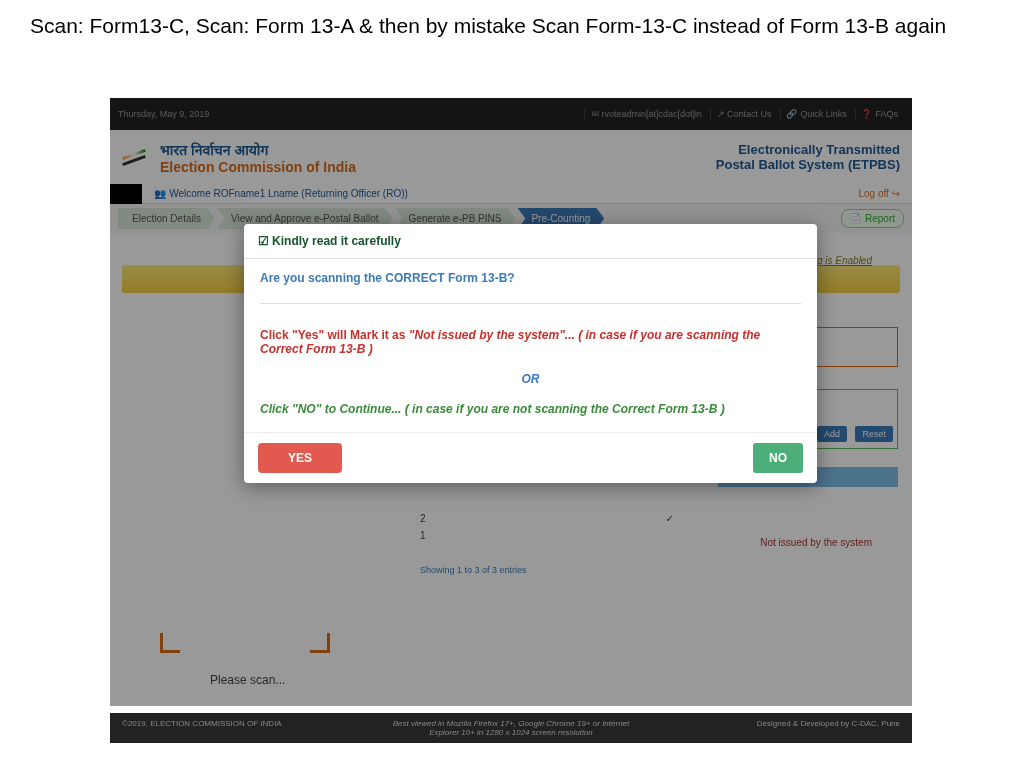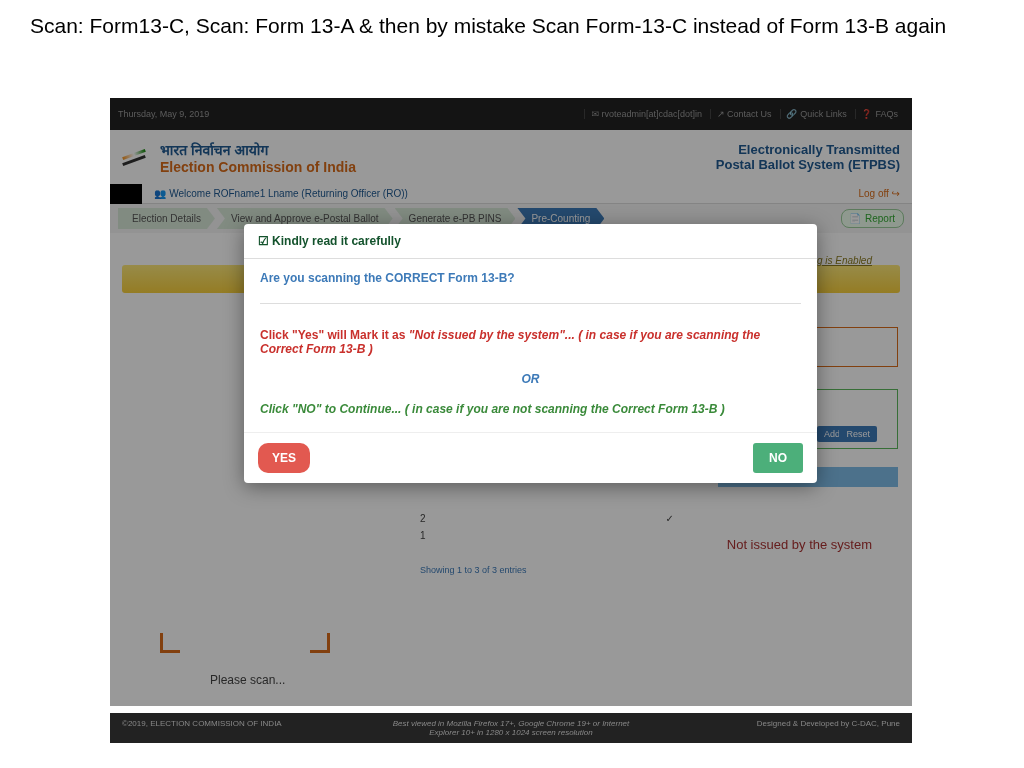--- a/index.html
+++ b/index.html
@@ -41,38 +41,38 @@
 .right-box3 { position: absolute; right: 14px; top: 234px; width: 180px; height: 20px; background: #7fbce8; }
 .scanner-text { position: absolute; right: 130px; top: 74px; font-size: 9px; color: #a33; }
 .scan-area { position: absolute; left: 50px; top: 310px; width: 170px; height: 110px; }
 .scan-corner { position: absolute; width: 20px; height: 20px; border: 3px solid #d96c1a; }
 .scan-corner.bl { bottom: 0; left: 0; border-top: none; border-right: none; }
 .scan-corner.br { bottom: 0; right: 0; border-top: none; border-left: none; }
 .please-scan { position: absolute; left: 100px; top: 440px; font-size: 12px; color: #444; }
 .table-text { position: absolute; left: 310px; top: 280px; font-size: 10px; color: #444; }
 .table-text div { margin-bottom: 6px; }
 .showing { position: absolute; left: 310px; top: 332px; font-size: 9px; color: #3d7ab8; }
-.not-issued { position: absolute; right: 40px; top: 304px; font-size: 13px; color: #a33; }
+.not-issued { position: absolute; right: 40px; top: 304px; font-size: 10px; color: #a33; }
 .enabled-text { position: absolute; right: 40px; top: 22px; font-size: 10px; color: #8a7a20; font-style: italic; text-decoration: underline; }
 .footer { background: #222; color: #888; font-size: 8px; padding: 6px 12px; display: flex; }
 .footer-left { flex: 1; }
 .footer-center { flex: 1; text-align: center; font-style: italic; }
 .footer-right { flex: 1; text-align: right; }
 .modal { position: absolute; z-index: 10; background: #fff; border-radius: 4px; box-shadow: 0 4px 20px rgba(0,0,0,0.4); top: 224px; left: 244px; width: 573px; }
 .modal-header { padding: 10px 14px; border-bottom: 1px solid #ddd; color: #14532d; font-size: 12px; font-weight: bold; }
 .modal-header::before { content: '☑ '; }
 .modal-body { padding: 12px 16px 16px 16px; font-size: 12px; }
 .modal-q { color: #3d7ab8; font-weight: bold; margin-bottom: 18px; }
 .modal-hr { border: none; border-top: 1px solid #ddd; margin: 12px 0 24px 0; }
 .modal-red { color: #c9302c; font-weight: bold; }
 .modal-red .italic { font-style: italic; }
 .modal-or { text-align: center; color: #3d7ab8; font-weight: bold; font-style: italic; margin: 16px 0; }
 .modal-green { color: #3a8a3a; font-weight: bold; font-style: italic; }
 .modal-footer { padding: 10px 14px; display: flex; border-top: 1px solid #eee; }
-.btn-yes { background: #e25950; color: #fff; border: none; padding: 8px 14px; border-radius: 10px; font-size: 12px; font-weight: bold; cursor: pointer; }
+.btn-yes { background: #e25950; color: #fff; border: none; padding: 8px 30px; border-radius: 4px; font-size: 12px; font-weight: bold; cursor: pointer; }
 .btn-no { background: #4caf7a; color: #fff; border: none; padding: 8px 16px; border-radius: 3px; font-size: 12px; font-weight: bold; cursor: pointer; margin-left: auto; }
 </style>
 </head>
 <body>
 
 <div class="slide-title">Scan: Form13-C, Scan: Form 13-A &amp; then by mistake Scan Form-13-C instead of Form 13-B again</div>
 
 <div class="screenshot">
   <div class="topbar">
     <div class="topbar-left">Thursday, May 9, 2019</div>
@@ -106,21 +106,21 @@
     <div class="spacer"></div>
     <div class="report-btn">📄 Report</div>
   </div>
   <div class="body-area">
     <div class="enabled-text">ng is Enabled</div>
     <div class="yellow-bar"></div>
     <div class="scanner-text">ner</div>
     <div class="right-box1"></div>
     <div class="right-box2">
       <span class="mini-btn" style="right:50px;bottom:6px">Add</span>
-      <span class="mini-btn" style="right:20px;bottom:6px">Reset</span>
+      <span class="mini-btn" style="right:4px;bottom:6px">Reset</span>
     </div>
     <div class="right-box3"></div>
     <div class="table-text">
       <div style="display:flex;gap:240px">
           <span>2</span>
           <span>✓</span>
         </div>
       <div><span>1</span></div>
     </div>
     <div class="not-issued">Not issued by the system</div>

